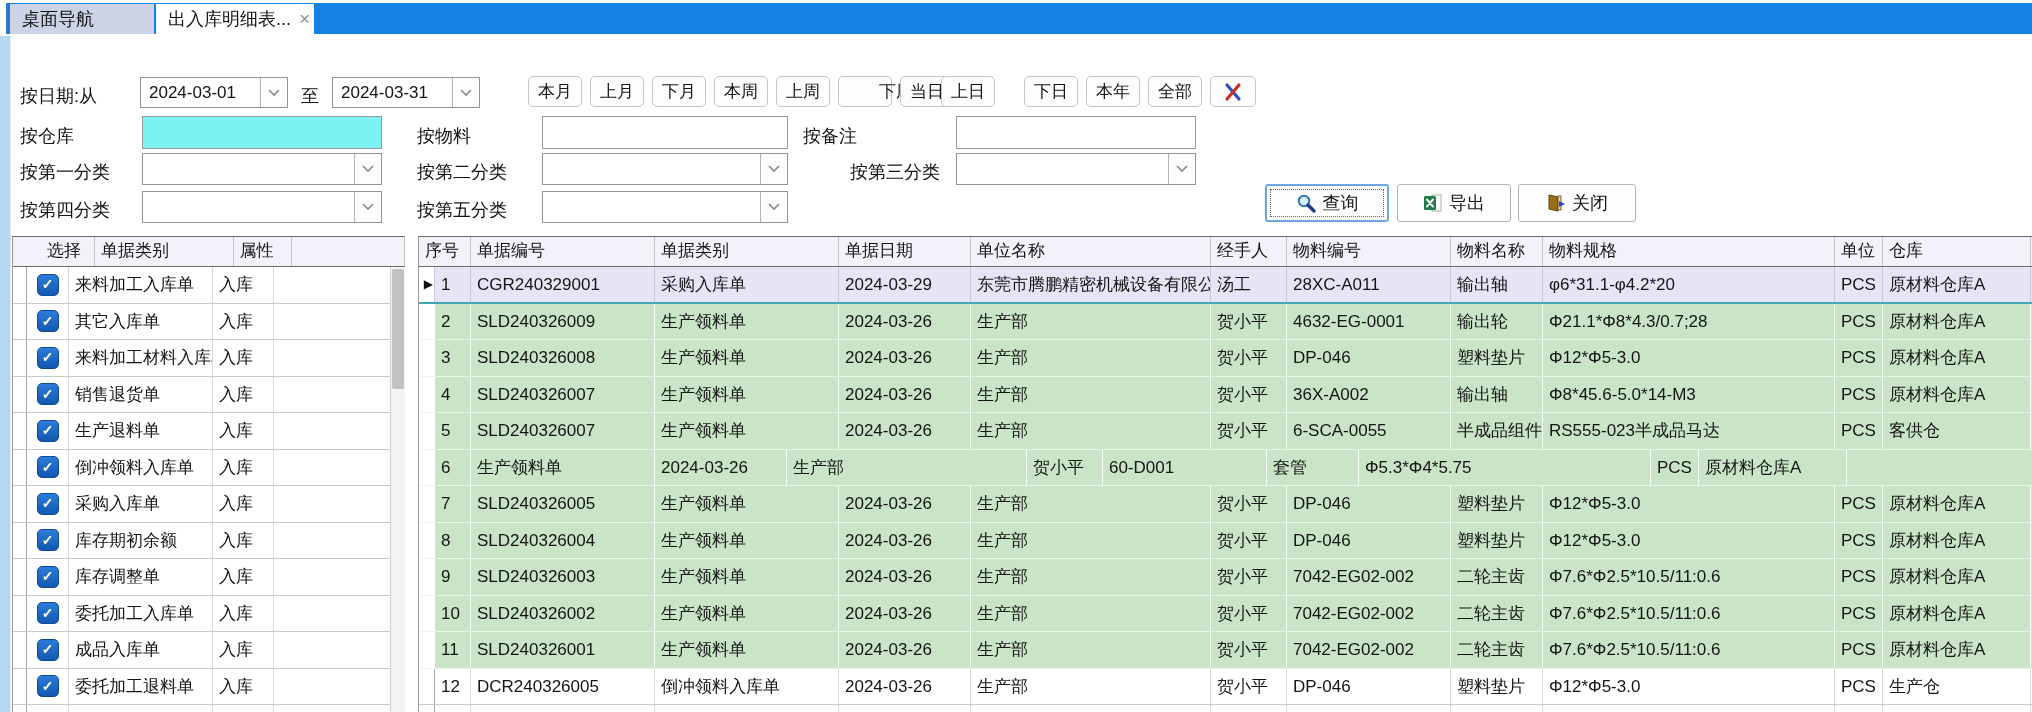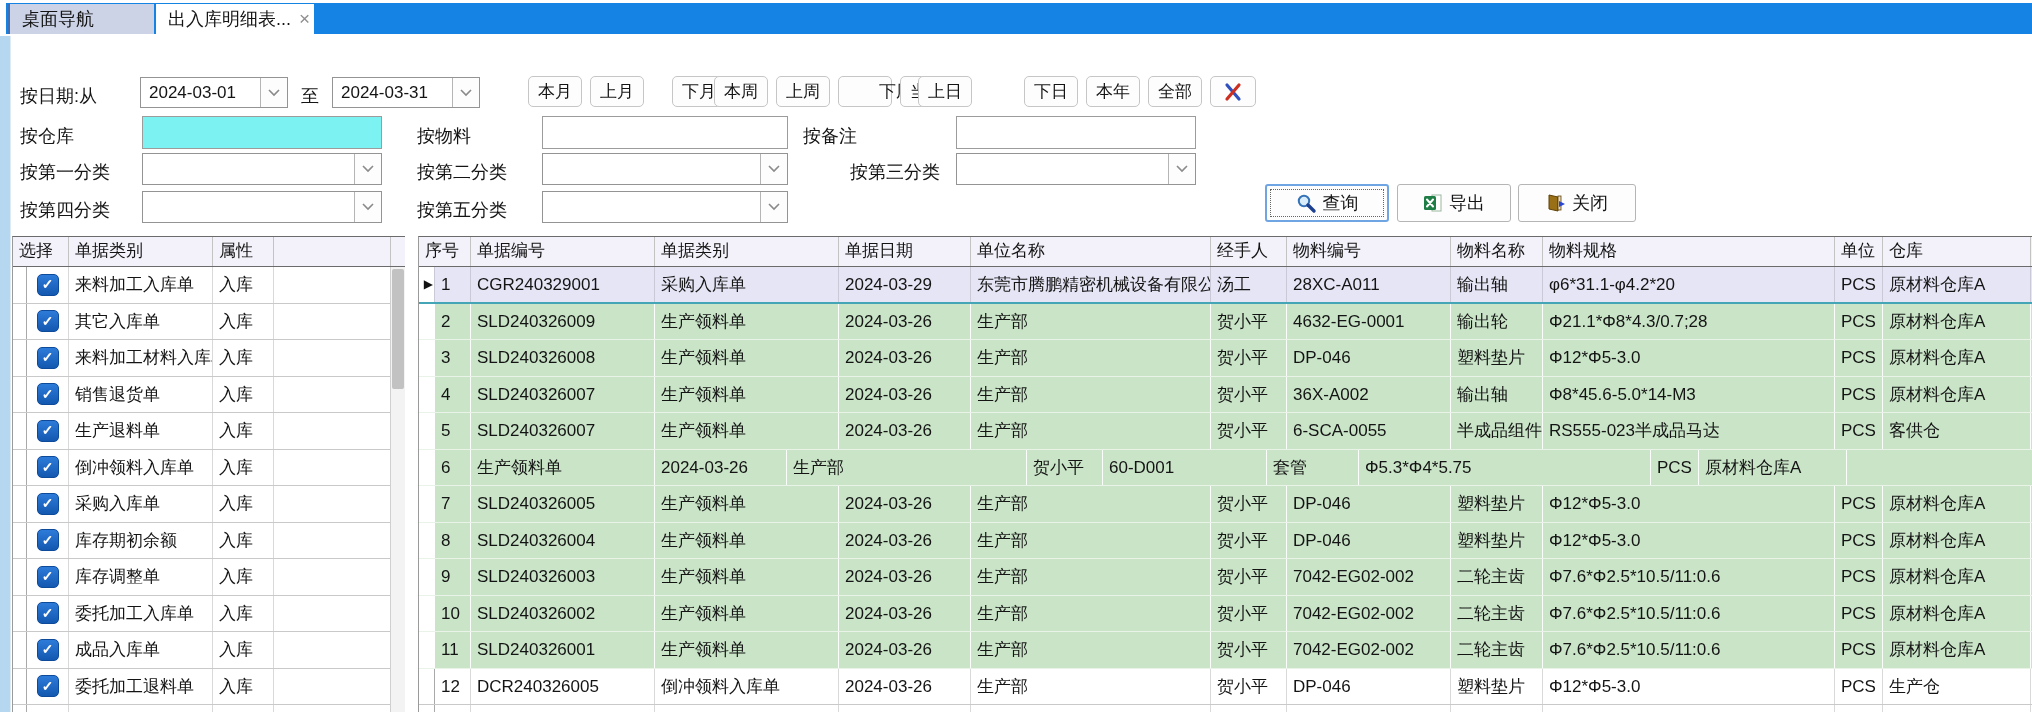--- a/index.html
+++ b/index.html
@@ -94,26 +94,26 @@
     <span class="val">2024-03-31</span>
     <span class="ddbtn">
       <svg width="12" height="8" viewBox="0 0 12 8">
           <path d="M1 1 L6 6 L11 1" stroke="#8a8a8a" stroke-width="1.6" fill="none"></path>
         </svg>
     </span>
   </div>
 
   <div class="qbtn" style="left: 528px;">本月</div>
     <div class="qbtn" style="left: 590px;">上月</div>
-    <div class="qbtn" style="left: 672px;">下月</div>
+    <div class="qbtn" style="left: 652px;">下月</div>
     <div class="qbtn" style="left: 714px;">本周</div>
     <div class="qbtn" style="left: 776px;">上周</div>
     <div class="qbtn" style="left: 838px; padding-left: 40px;">下周</div>
     <div class="qbtn" style="left: 900px;">当日</div>
-    <div class="qbtn" style="left: 918px;">上日</div>
+    <div class="qbtn" style="left: 941px;">上日</div>
     <div class="qbtn" style="left: 1024px;">下日</div>
     <div class="qbtn" style="left: 1086px;">本年</div>
     <div class="qbtn" style="left: 1148px;">全部</div>
     <div></div>
   <div class="qbtn clear" style="left:1210px;">
     <svg width="22" height="22" viewBox="0 0 22 22">
       <path d="M5 4 L17 18" stroke="#3050c0" stroke-width="3.2" stroke-linecap="round" fill="none"></path>
       <path d="M17 4 L5 18" stroke="#cc2e22" stroke-width="3.2" stroke-linecap="round" fill="none"></path>
     </svg>
   </div>
@@ -191,21 +191,21 @@
     <svg width="20" height="20" viewBox="0 0 20 20">
       <path d="M3 2 L12 4 L12 18 L3 16 Z" fill="#9a7016" stroke="#5f4006" stroke-width="1"></path>
       <rect x="12" y="3" width="3" height="14" fill="#e8dcc2" stroke="#5f4006" stroke-width="0.8"></rect>
       <path d="M13 8 L19 11 L13 14 Z" fill="#2a46cc"></path>
     </svg>
     <span>关闭</span>
   </div>
 
   <div class="panel" style="left:12px;width:393px;height:476px;">
     <div class="ghead">
-      <div class="hc" style="width:56px;">选择</div>
+      <div class="hc" style="width:56px;margin-left:28px;">选择</div>
       <div class="hc" style="width:144px;">单据类别</div>
       <div class="hc" style="width:61px;">属性</div>
       <div class="hc" style="width:117px;"></div>
     </div>
     <div>
         <div class="grow">
           <div class="gc gut" style="width: 14px;"></div>
           <div class="gc" style="width: 42px; display: flex; padding: 0px;">
             <div class="cbox">✓</div>
           </div>

